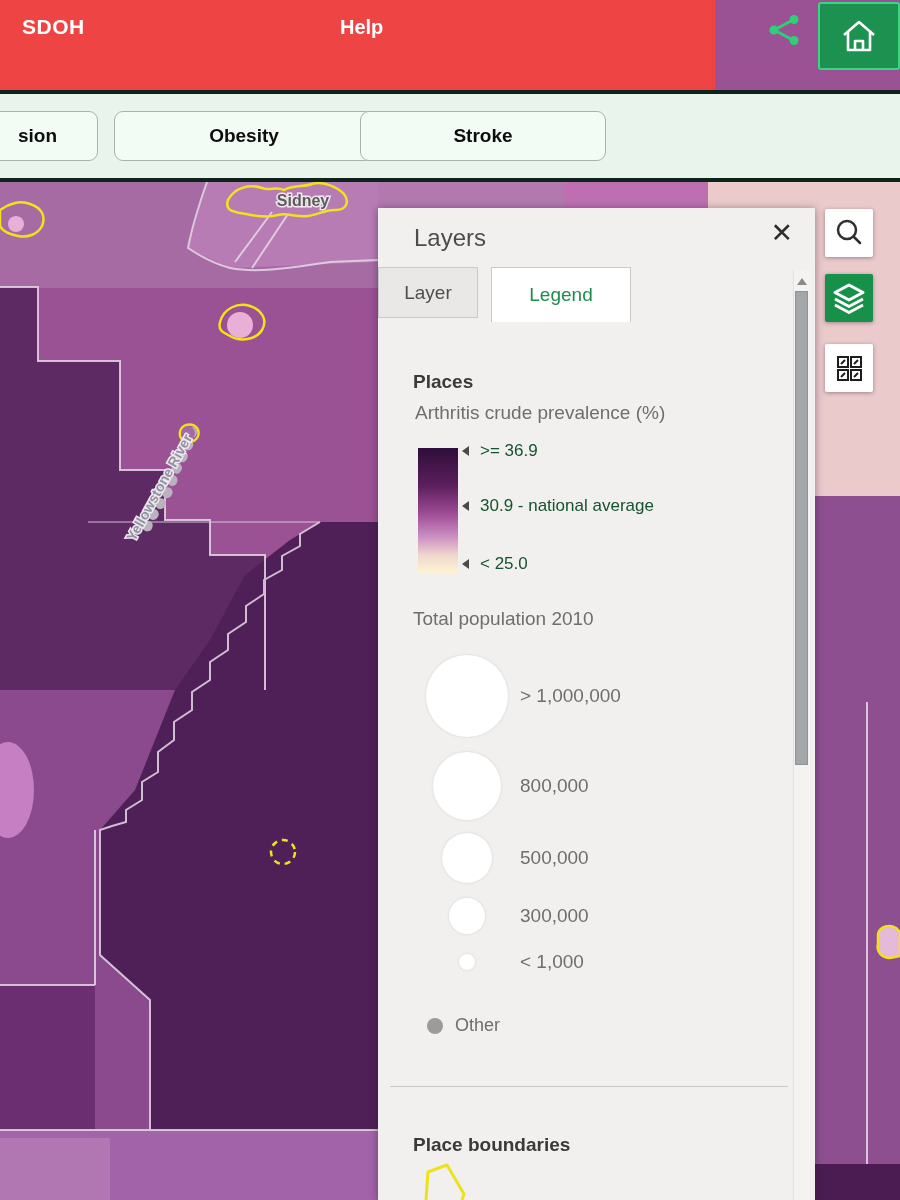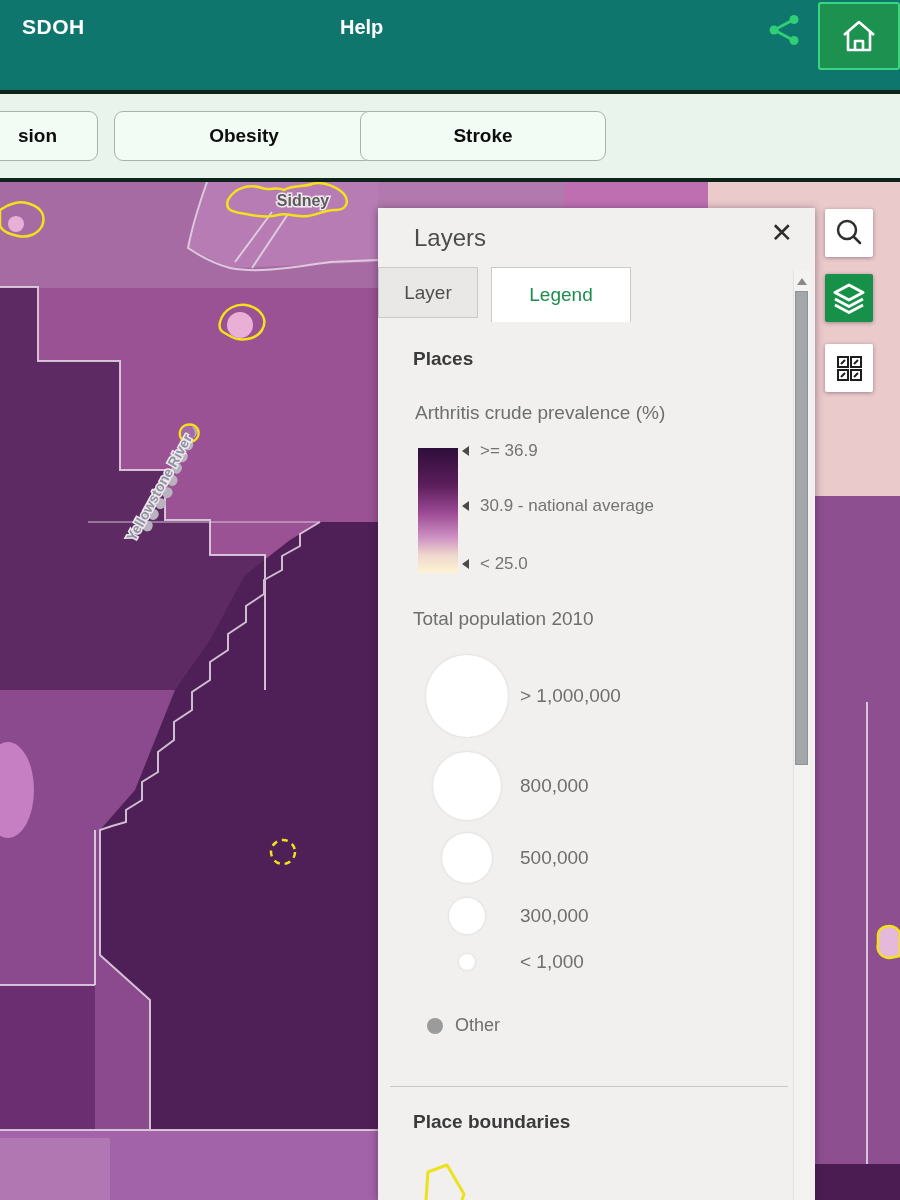--- a/index.html
+++ b/index.html
@@ -1,20 +1,20 @@
 <!DOCTYPE html>
 <html><head>
 <meta charset="utf-8">
 <style>
   html,body{margin:0;padding:0;background:#222;}
   #app{position:relative;width:900px;height:1200px;overflow:hidden;
        font-family:"Liberation Sans",sans-serif;background:#9a5295;}
 
   
-  .header{position:absolute;left:0;top:0;width:900px;height:90px;background:#0f766e;}
+  .header{position:absolute;left:0;top:0;width:715px;height:90px;background:#ef4444;}
   .brand{position:absolute;left:22px;top:15px;color:#fff;font-size:21px;font-weight:bold;letter-spacing:.5px;}
   .help{position:absolute;left:340px;top:16px;color:#fff;font-size:20px;font-weight:bold;}
   .share-btn{position:absolute;left:766px;top:12px;width:36px;height:36px;cursor:pointer;}
   .home-btn{position:absolute;left:818px;top:2px;width:78px;height:64px;background:#1d9150;
             border:2px solid #3ad581;border-radius:3px;cursor:pointer;}
   .home-btn svg{position:absolute;left:17px;top:10px;}
 
   
   .tabbar{position:absolute;left:0;top:90px;width:900px;height:92px;background:#e9f5ec;
           border-top:4px solid #0e241a;border-bottom:4px solid #0e241a;box-sizing:border-box;}
@@ -30,27 +30,27 @@
 
   
   .panel{position:absolute;left:378px;top:208px;width:437px;height:992px;background:#f1f0ef;
          box-shadow:0 1px 8px rgba(40,20,45,.45);}
   .panel-title{position:absolute;left:36px;top:16px;font-size:24px;color:#4c4c4c;}
   .panel-close{position:absolute;right:22px;top:12px;font-size:27px;color:#2e2e2e;cursor:pointer;line-height:1;}
   .ptab{position:absolute;top:59px;height:51px;box-sizing:border-box;border:1px solid #c9c9c7;
         display:flex;align-items:center;justify-content:center;font-size:19px;cursor:pointer;}
   .ptab-layer{left:0;width:100px;background:#e9e8e6;color:#4f4f4f;}
   .ptab-legend{left:113px;width:140px;height:55px;background:#ffffff;color:#1d8c4c;border-bottom:none;}
-  .sec-head{position:absolute;left:35px;font-size:19px;font-weight:600;color:#3a3a3a;}
+  .sec-head{position:absolute;left:35px;font-size:19px;font-weight:600;color:#3a3a3a;margin-top:23px;}
   .sub-head{position:absolute;font-size:19px;color:#6e6e6e;}
   .ramp{position:absolute;left:40px;top:240px;width:40px;height:125px;
         background:linear-gradient(#2e0e3a,#5c1e5c 30%,#9c4a94 52%,#cf93c4 72%,#efd8cc 86%,#fdf3d2);}
   .ramp-mark{position:absolute;left:84px;width:0;height:0;border-top:5px solid transparent;
              border-bottom:5px solid transparent;border-right:7px solid #4a4a4a;}
-  .ramp-label{position:absolute;left:102px;font-size:17px;color:#737373;white-space:nowrap;}
+  .ramp-label{position:absolute;left:102px;font-size:17px;color:#14532d;white-space:nowrap;}
   .pop-circle{position:absolute;background:#fff;border-radius:50%;box-shadow:0 0 3px rgba(0,0,0,.12);}
   .pop-label{position:absolute;left:142px;font-size:19px;color:#6e6e6e;white-space:nowrap;}
   .other-dot{position:absolute;left:49px;top:810px;width:16px;height:16px;border-radius:50%;background:#9b9b9b;}
   .other-label{position:absolute;left:77px;top:807px;font-size:18px;color:#6e6e6e;}
   .divider{position:absolute;left:12px;top:878px;width:398px;height:1px;background:#c9c9c9;}
   .pb-icon{position:absolute;left:40px;top:940px;}
 
   
   .scroll-track{position:absolute;left:415px;top:62px;width:16px;height:930px;background:#f4f3f2;
                 border-left:1px solid #e2e1e0;}

